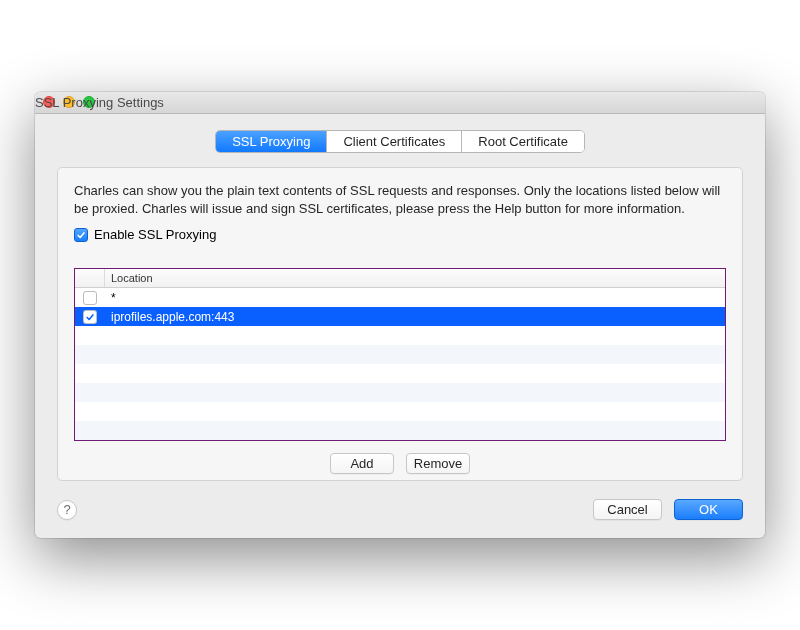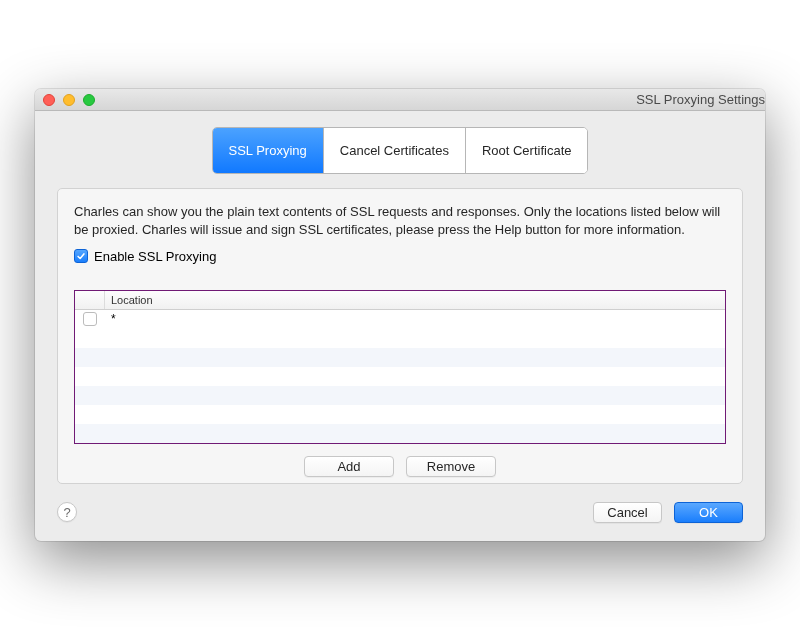--- a/index.html
+++ b/index.html
@@ -30,40 +30,40 @@
       position: relative;
     }
     .traffic-lights { display: flex; gap: 8px; }
     .tl { width: 12px; height: 12px; border-radius: 50%; }
     .tl.close { background: #ff5f57; border: 0.5px solid #e14339; }
     .tl.min { background: #ffbd2e; border: 0.5px solid #e1a11f; }
     .tl.max { background: #28c940; border: 0.5px solid #1dac2e; }
     .title {
       position: absolute;
       left: 0; right: 0;
-      text-align: right;
+      text-align: left;
       color: #4a4a4a;
       font-size: 13px;
       pointer-events: none;
     }
     .body { padding: 16px 22px 18px 22px; }
     .tabs {
       display: flex;
       justify-content: center;
       margin-bottom: 14px;
     }
     .tabgroup {
       display: flex;
       border-radius: 5px;
       overflow: hidden;
       border: 1px solid #b6b6b6;
       background: #fff;
     }
     .tab {
-      padding: 15px 16px;
+      padding: 3px 16px;
       font-size: 13px;
       border-right: 1px solid #b6b6b6;
       background: #fff;
       color: #262626;
       cursor: default;
     }
     .tab:last-child { border-right: none; }
     .tab.active {
       background: linear-gradient(#4ba2ff, #1179ff);
       color: #fff;
@@ -139,21 +139,21 @@
       display: flex;
       justify-content: center;
       gap: 12px;
       margin-top: 12px;
     }
     .btn {
       background: linear-gradient(#fff, #f4f4f4);
       border: 1px solid #c7c7c7;
       border-radius: 4px;
       padding: 2px 0;
-      width: 90px;
+      width: 64px;
       text-align: center;
       font-size: 13px;
       color: #262626;
       box-shadow: 0 1px 0 rgba(0,0,0,0.04);
       cursor: default;
     }
     .footer {
       display: flex;
       align-items: center;
       justify-content: space-between;
@@ -187,21 +187,21 @@
       <div class="tl min"></div>
       <div class="tl max"></div>
     </div>
     <div class="title">SSL Proxying Settings</div>
   </div>
 
   <div class="body">
     <div class="tabs">
       <div class="tabgroup">
         <div class="tab active">SSL Proxying</div>
-        <div class="tab">Cancel Certificates</div>
+        <div class="tab">Client Certificates</div>
         <div class="tab">Root Certificate</div>
       </div>
     </div>
 
     <div class="frame">
       <p class="desc">Charles can show you the plain text contents of SSL requests and responses. Only the locations listed below will be proxied. Charles will issue and sign SSL certificates, please press the Help button for more information.</p>
 
       <div class="check-row">
         <div class="checkbox">
           <svg viewBox="0 0 12 12">
@@ -214,20 +214,30 @@
       <div class="table">
         <div class="thead">
           <div class="th-check"></div>
           <div class="th-loc">Location</div>
         </div>
         <div class="row">
           <div class="cell-check">
             <div class="checkbox off"></div>
           </div>
           <div class="cell-loc">*</div>
+        </div>
+        <div class="row sel">
+          <div class="cell-check">
+            <div class="checkbox">
+              <svg viewBox="0 0 12 12">
+                  <path d="M2.5 6.5 L5 9 L9.5 3.5" stroke="#0a60ff" stroke-width="1.8" fill="none" stroke-linecap="round" stroke-linejoin="round"></path>
+                </svg>
+            </div>
+          </div>
+          <div class="cell-loc">iprofiles.apple.com:443</div>
         </div>
         <div class="empty-rows">
           <div class="row"></div>
           <div class="row alt"></div>
           <div class="row"></div>
           <div class="row alt"></div>
           <div class="row"></div>
           <div class="row alt"></div>
         </div>
       </div>

